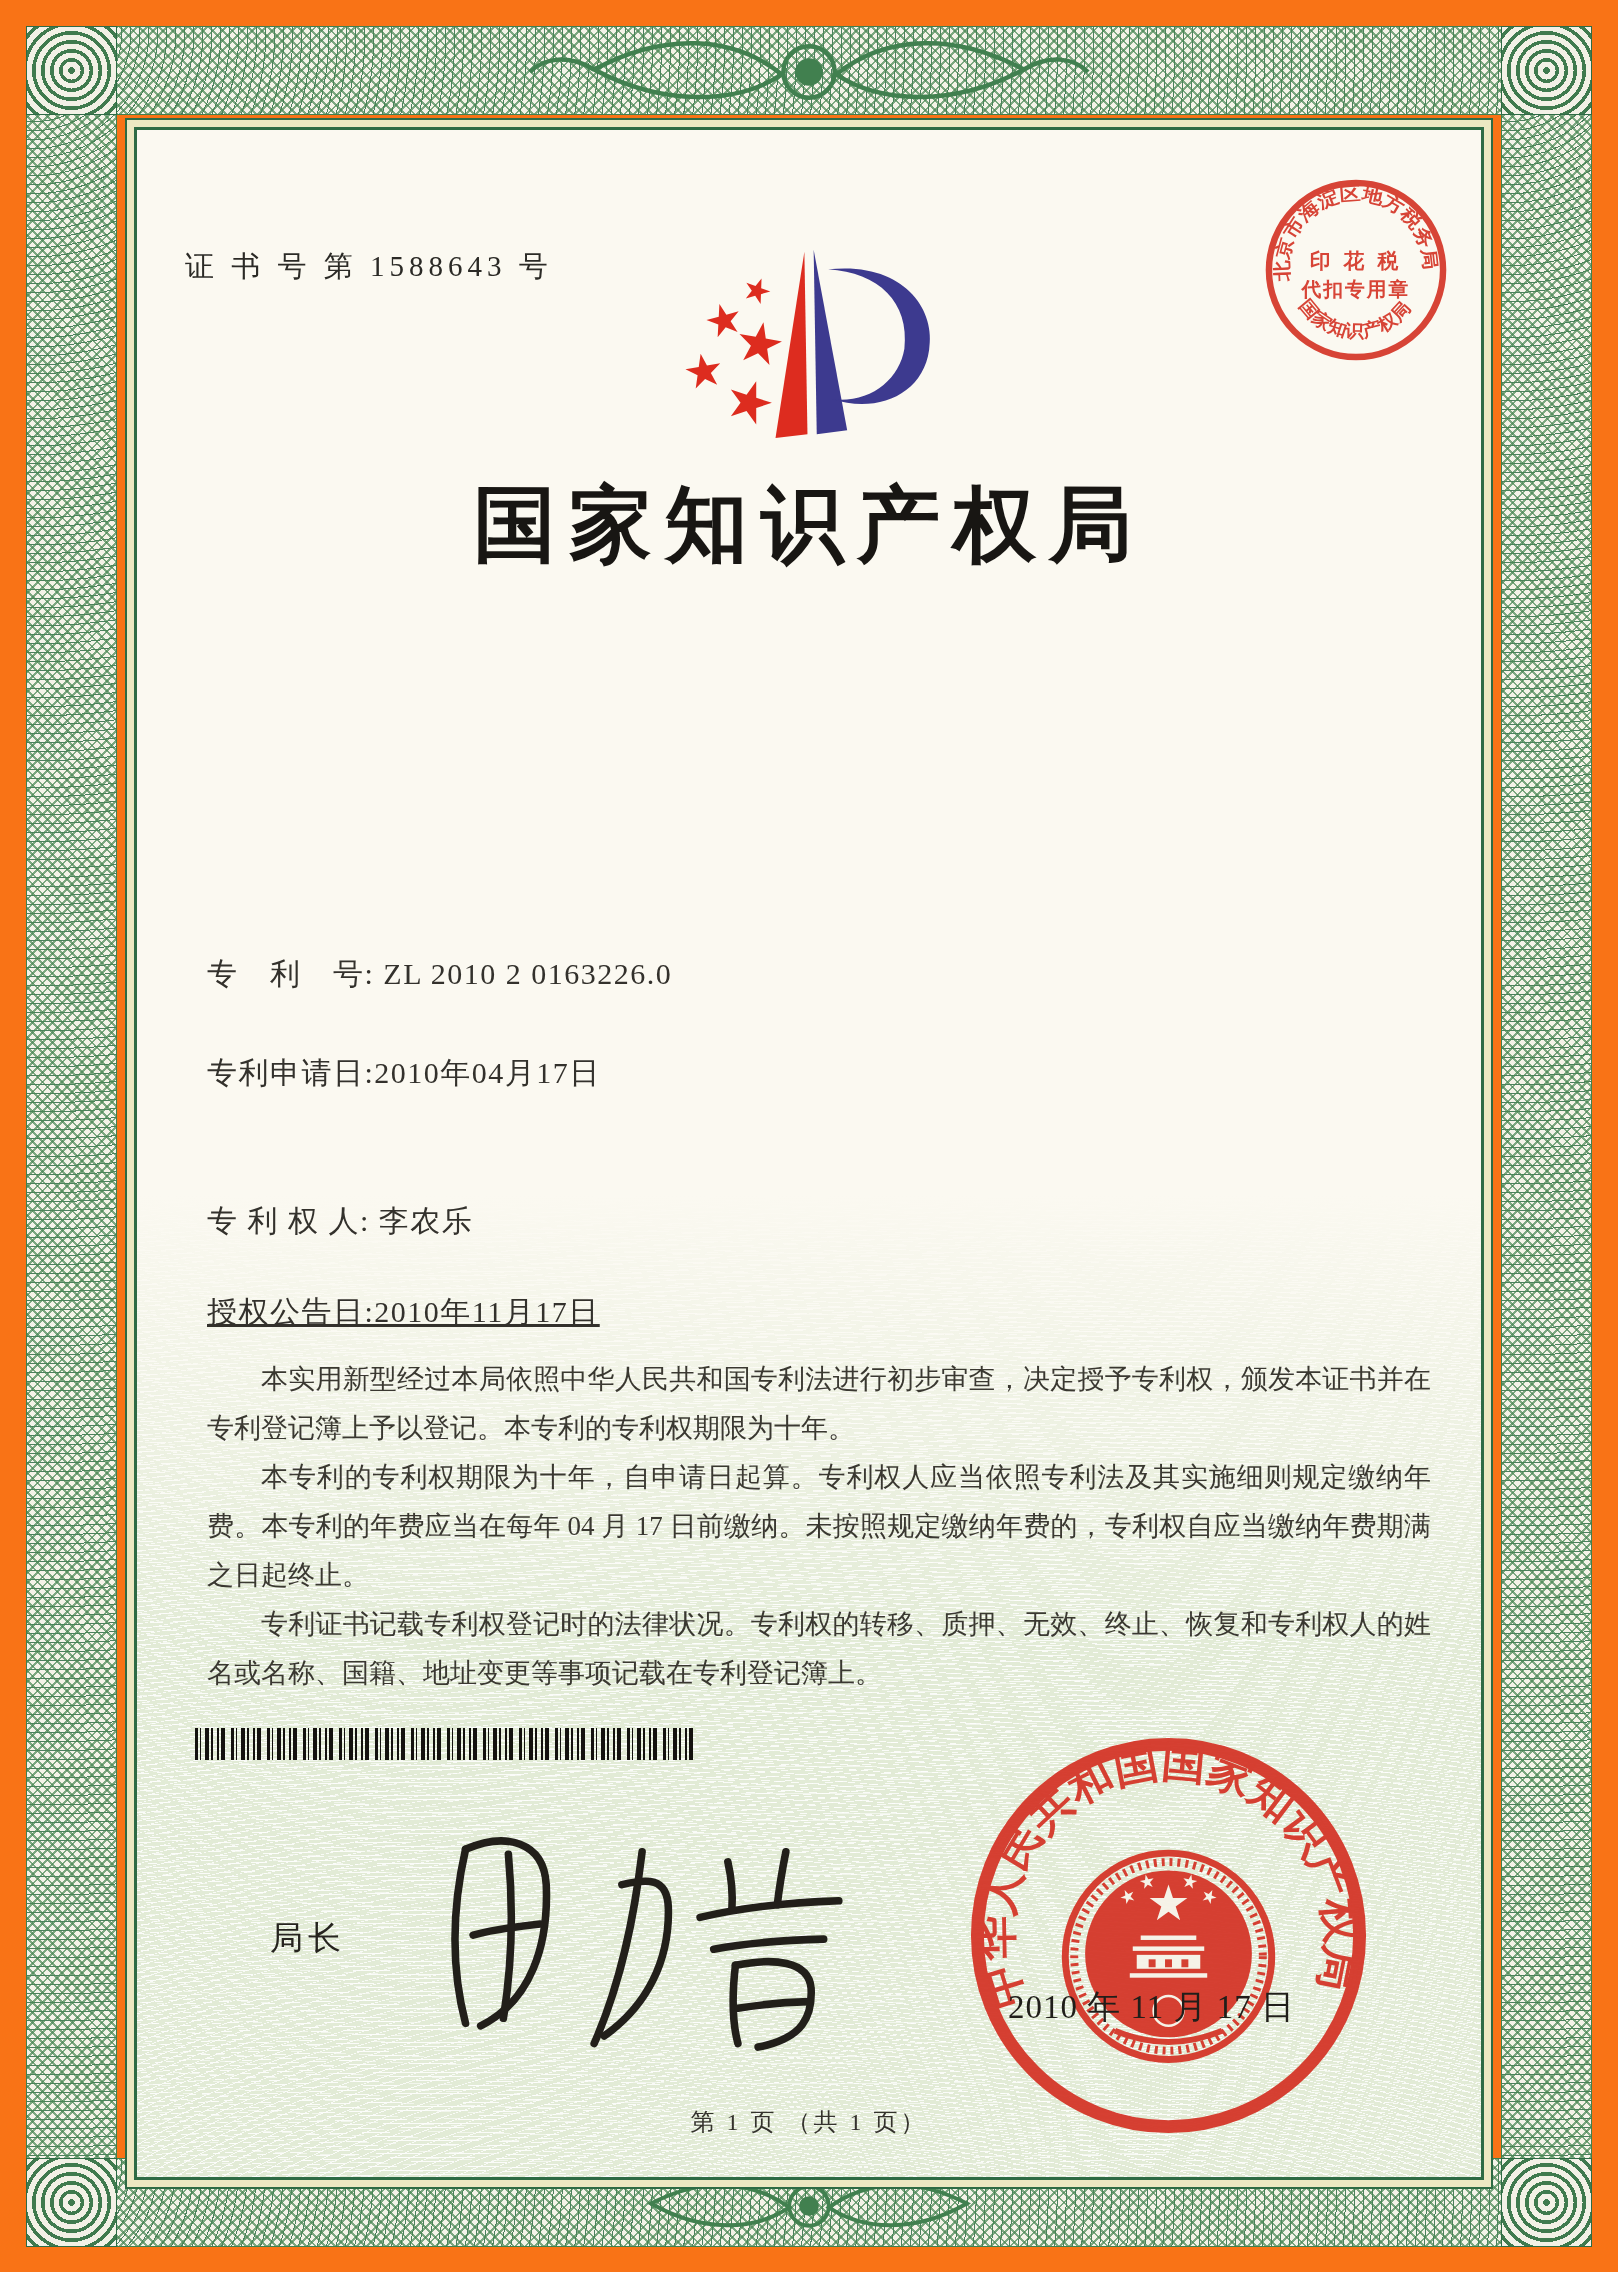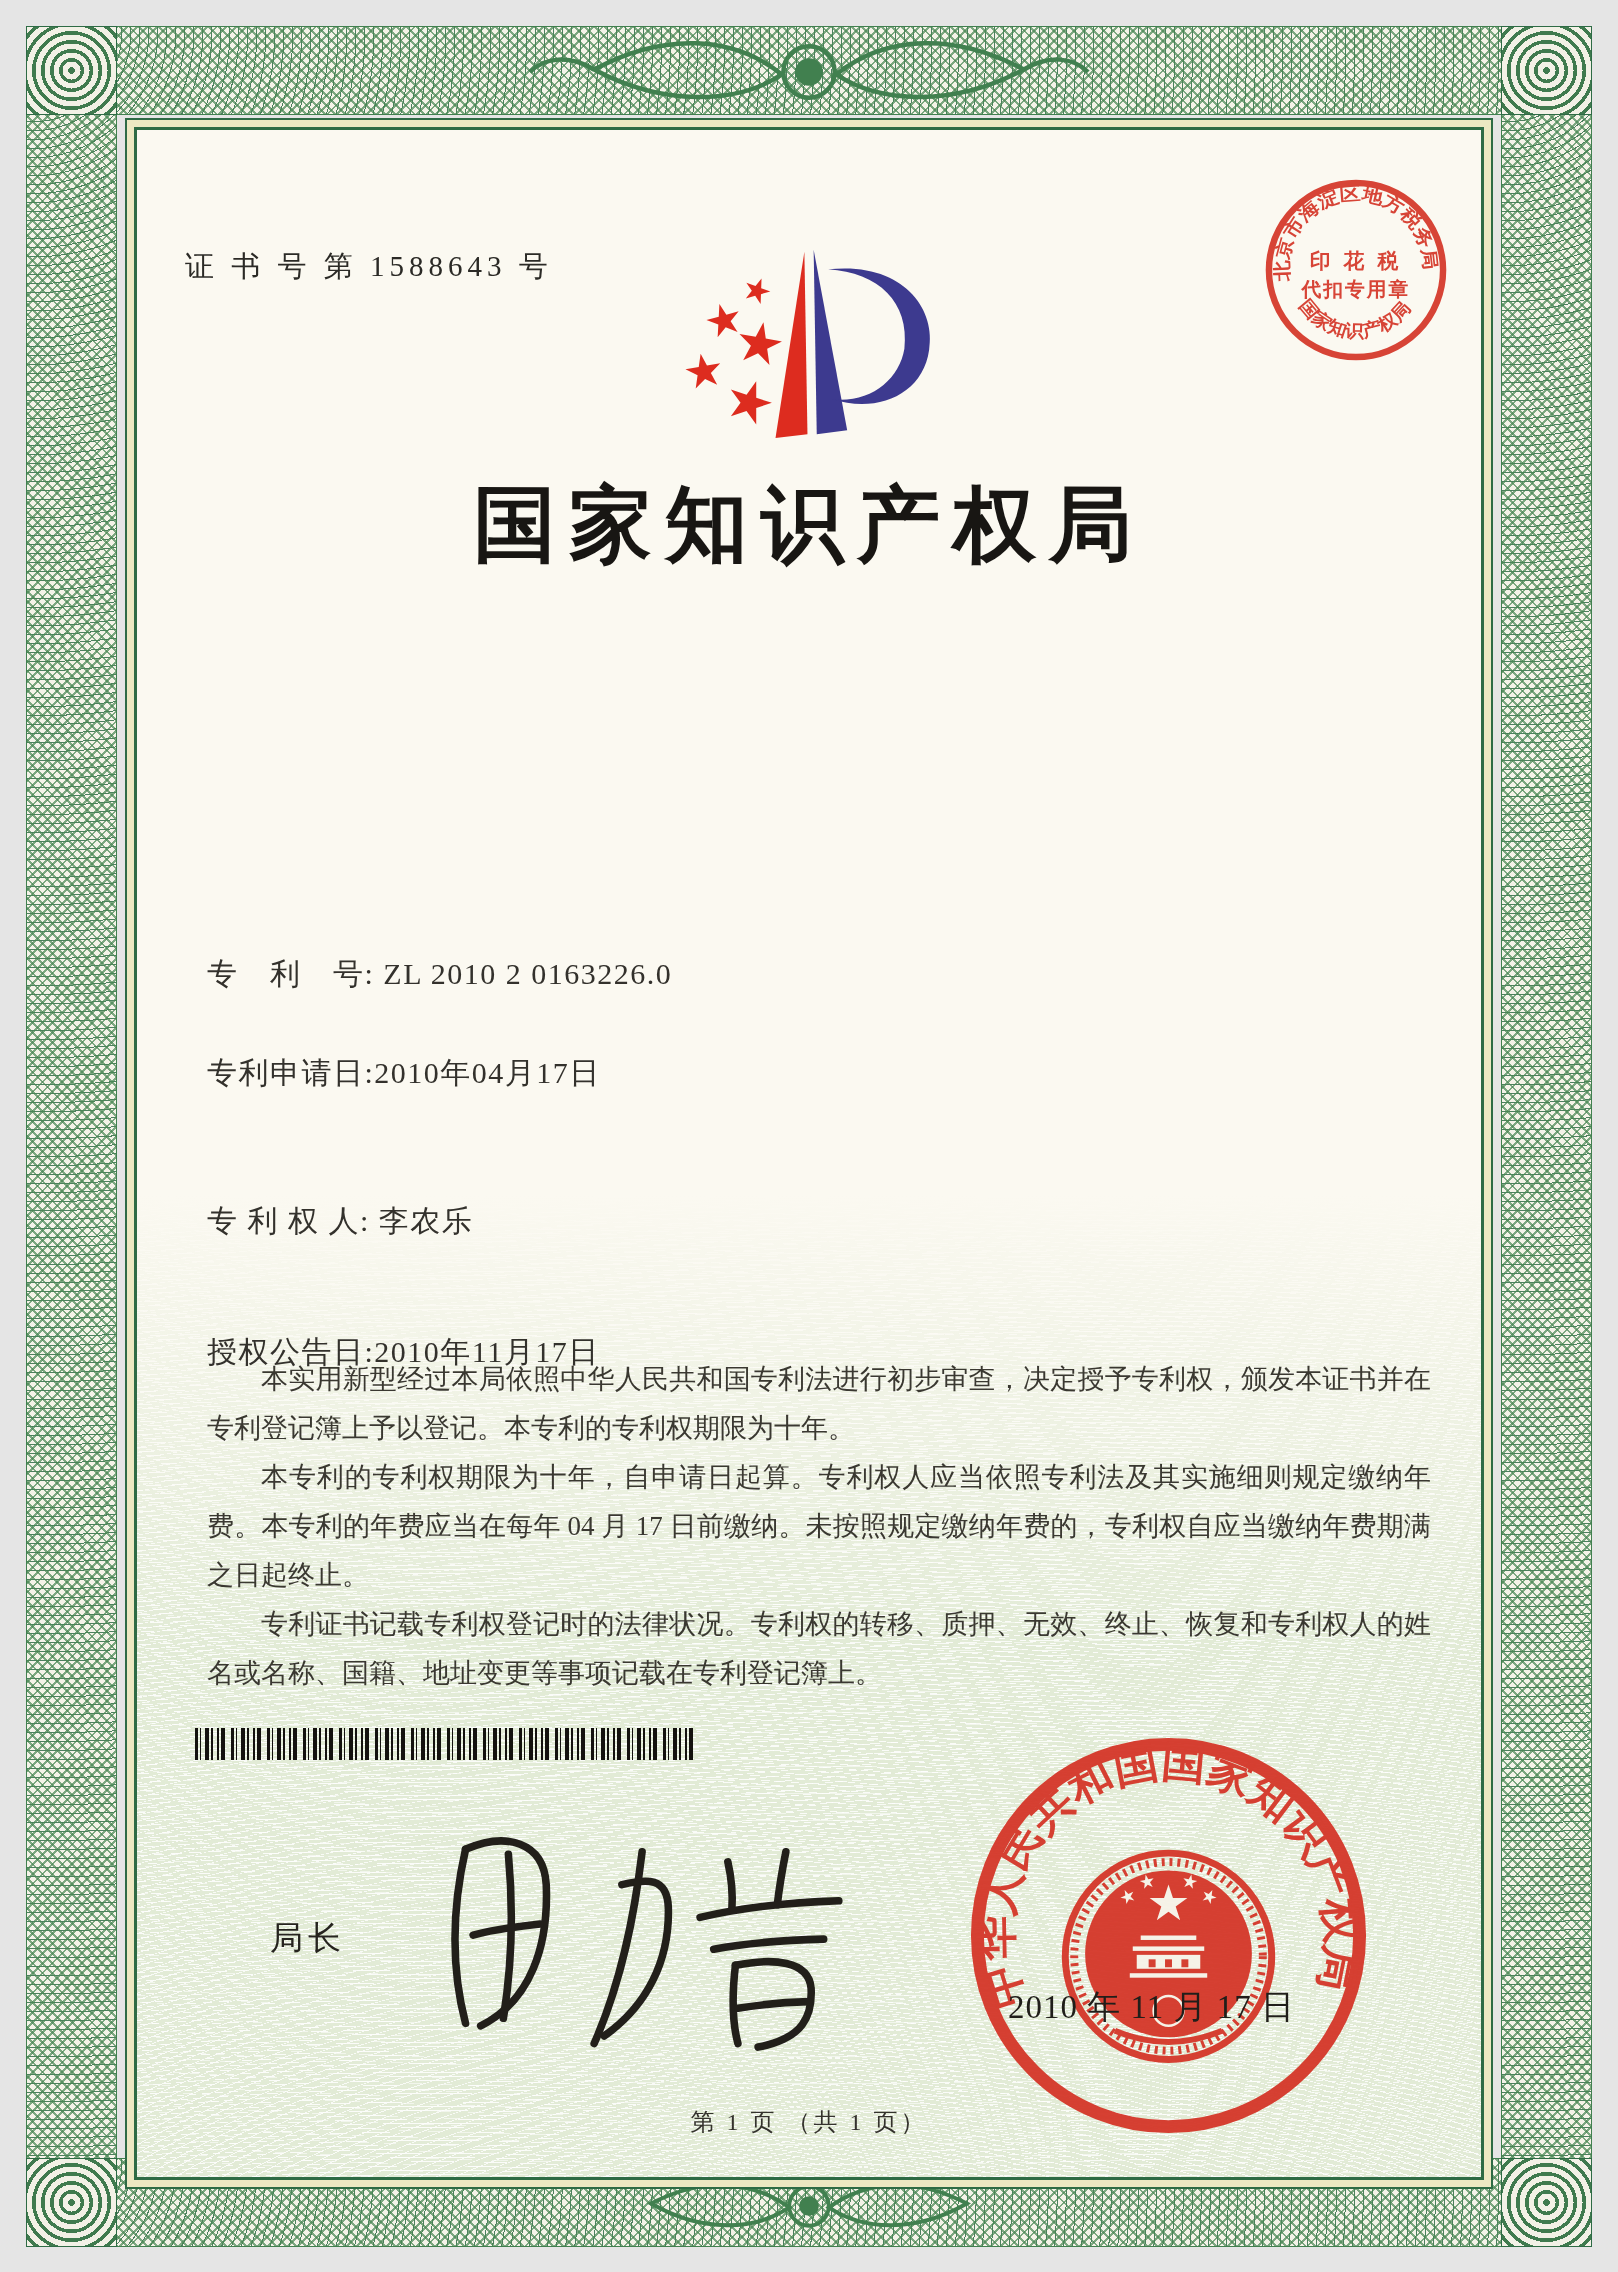--- a/index.html
+++ b/index.html
@@ -1,19 +1,19 @@
 <!DOCTYPE html>
 <html style="font-size:8px"><head>
 <meta charset="utf-8">
 <style>
   * { margin:0; padding:0; box-sizing:border-box; }
   body { background:#888; font-family:"Liberation Serif","DejaVu Serif",serif; }
   .page {
     position:relative; width:1618px; height:2273px; margin:0 auto;
-    background:#e5e5e5; overflow:hidden; color:#2f2d29;
+    background:#f97316; overflow:hidden; color:#2f2d29;
   }
   
   .band {
     position:absolute; border:1.5px solid #41804f;
     background-color:#f4f3e8;
     background-image:
       repeating-linear-gradient(45deg, rgba(73,135,84,.70) 0 2px, transparent 2px 7px),
       repeating-linear-gradient(135deg, rgba(73,135,84,.70) 0 2px, transparent 2px 7px),
       repeating-radial-gradient(circle at 4.4px 4.4px, rgba(46,107,69,.85) 0 1px, transparent 1px 9px);
   }
@@ -43,21 +43,21 @@
       repeating-radial-gradient(987px 444px at 50% -15%, rgba(255,255,255,.55) 0 1px, rgba(255,255,255,0) 1px 15px);
   }
   
   .cert-no { position:absolute; left:185px; top:247px; font-size:29px; letter-spacing:5px; color:#2b2a26; }
   .title {
     position:absolute; left:50%; top:470px; transform:translateX(-50%);
     font-size:83px; font-weight:bold; letter-spacing:13px; white-space:nowrap; color:#181613;
   }
   .field { position:absolute; left:207px; font-size:30px; letter-spacing:1.5px; white-space:nowrap; color:#33312c; }
   .f0 { top:698px; } .f1 { top:817px; } .f2 { top:934px;margin-top:20px; }
-  .f3 { top:1053px; } .f4 { top:1201px; } .f5 { top:1332px; }
+  .f3 { top:1053px; } .f4 { top:1201px; } .f5 { top:1292px;text-decoration:underline; }
   .paragraphs { position:absolute; left:207px; top:1355px; width:1224px; }
   .paragraphs p {
     font-size:27px; line-height:49px; text-align:justify; text-indent:2em;
     color:#3a3831; text-justify:inter-ideograph;
   }
   .barcode {
     position:absolute; left:195px; top:1728px; width:501px; height:32px;
     background-image:repeating-linear-gradient(90deg,
       #14120f 0 3px, transparent 3px 5px, #14120f 5px 6.4px, transparent 6.4px 10.4px,
       #14120f 10.4px 14.3px, transparent 14.3px 16.3px, #14120f 16.3px 18px, transparent 18px 22px,

